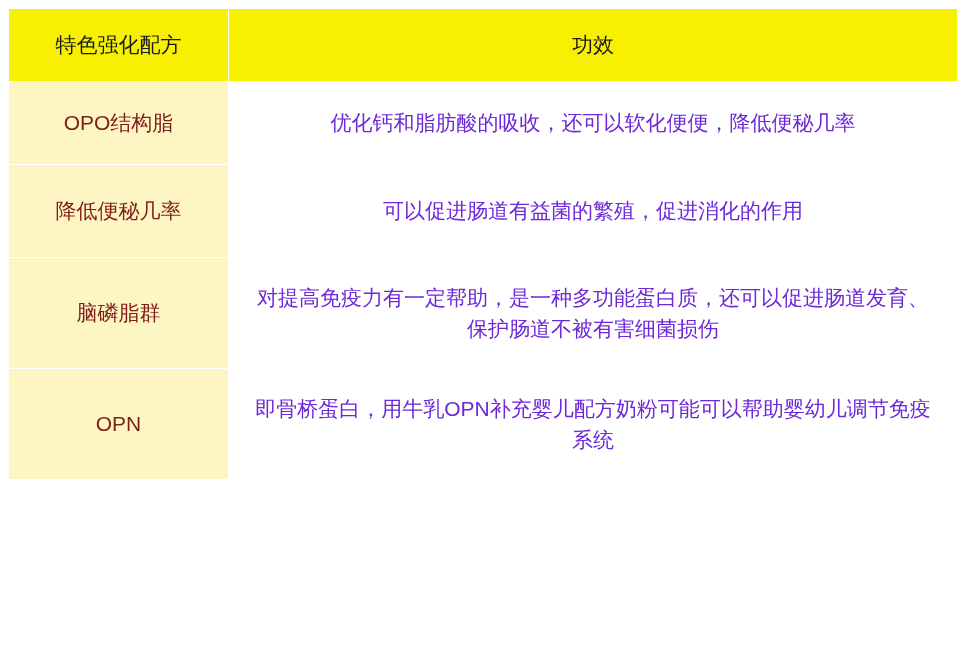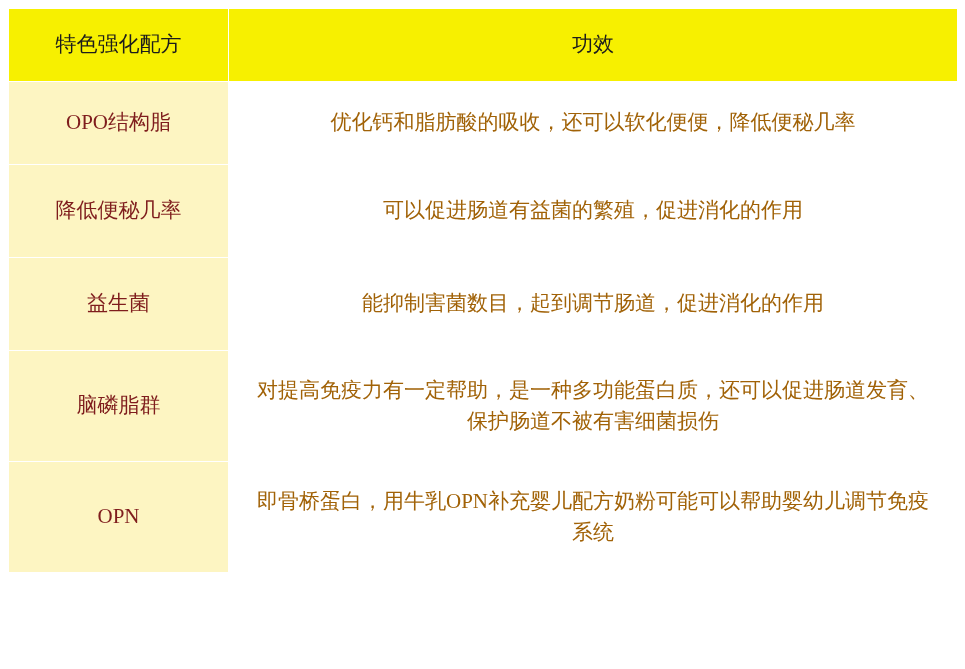--- a/index.html
+++ b/index.html
@@ -11,21 +11,20 @@
     width: 965px;
     height: 669px;
     font-family: "Liberation Sans", sans-serif;
     overflow: hidden;
   }
   #table-wrap {
     width: 965px;
     height: 669px;
     box-sizing: border-box;
     padding: 8px 8px 0 8px;
-    font-family: Liberation Serif, serif;
   }
   table.formula-table {
     border-collapse: collapse;
     width: 949px;
     table-layout: fixed;
   }
   table.formula-table col.col-name { width: 220px; }
   table.formula-table col.col-effect { width: 729px; }
 
   table.formula-table th,
@@ -49,21 +48,21 @@
   
   td.cell-name {
     background: #fdf5c2;
     color: #7f1d1d;
     font-size: 21px;
     padding: 10px 8px;
   }
   
   td.cell-effect {
     background: #ffffff;
-    color: #a16207;
+    color: #6d28d9;
     font-size: 21px;
     padding: 10px 18px;
     border-left: 1px solid #f2e7a8;
     border-top: 1px solid #f2e7a8;
     border-bottom: 1px solid #f2e7a8;
     border-right: 1px solid #ffffff;
   }
   td.cell-name {
     border-left: 1px solid #ffffff;
     border-top: 1px solid #ffffff;
@@ -91,24 +90,20 @@
     </thead>
     <tbody id="table-body">
         <tr class="row-h1">
           <td class="cell-name">OPO结构脂</td>
           <td class="cell-effect">优化钙和脂肪酸的吸收，还可以软化便便，降低便秘几率</td>
         </tr>
         <tr class="row-h2">
           <td class="cell-name">降低便秘几率</td>
           <td class="cell-effect">可以促进肠道有益菌的繁殖，促进消化的作用</td>
         </tr>
-        <tr class="row-h2">
-          <td class="cell-name">益生菌</td>
-          <td class="cell-effect">能抑制害菌数目，起到调节肠道，促进消化的作用</td>
-        </tr>
         <tr class="row-h3">
           <td class="cell-name">脑磷脂群</td>
           <td class="cell-effect">对提高免疫力有一定帮助，是一种多功能蛋白质，还可以促进肠道发育、保护肠道不被有害细菌损伤</td>
         </tr>
         <tr class="row-h3">
           <td class="cell-name">OPN</td>
           <td class="cell-effect">即骨桥蛋白，用牛乳OPN补充婴儿配方奶粉可能可以帮助婴幼儿调节免疫系统</td>
         </tr>
       </tbody>
   </table>

